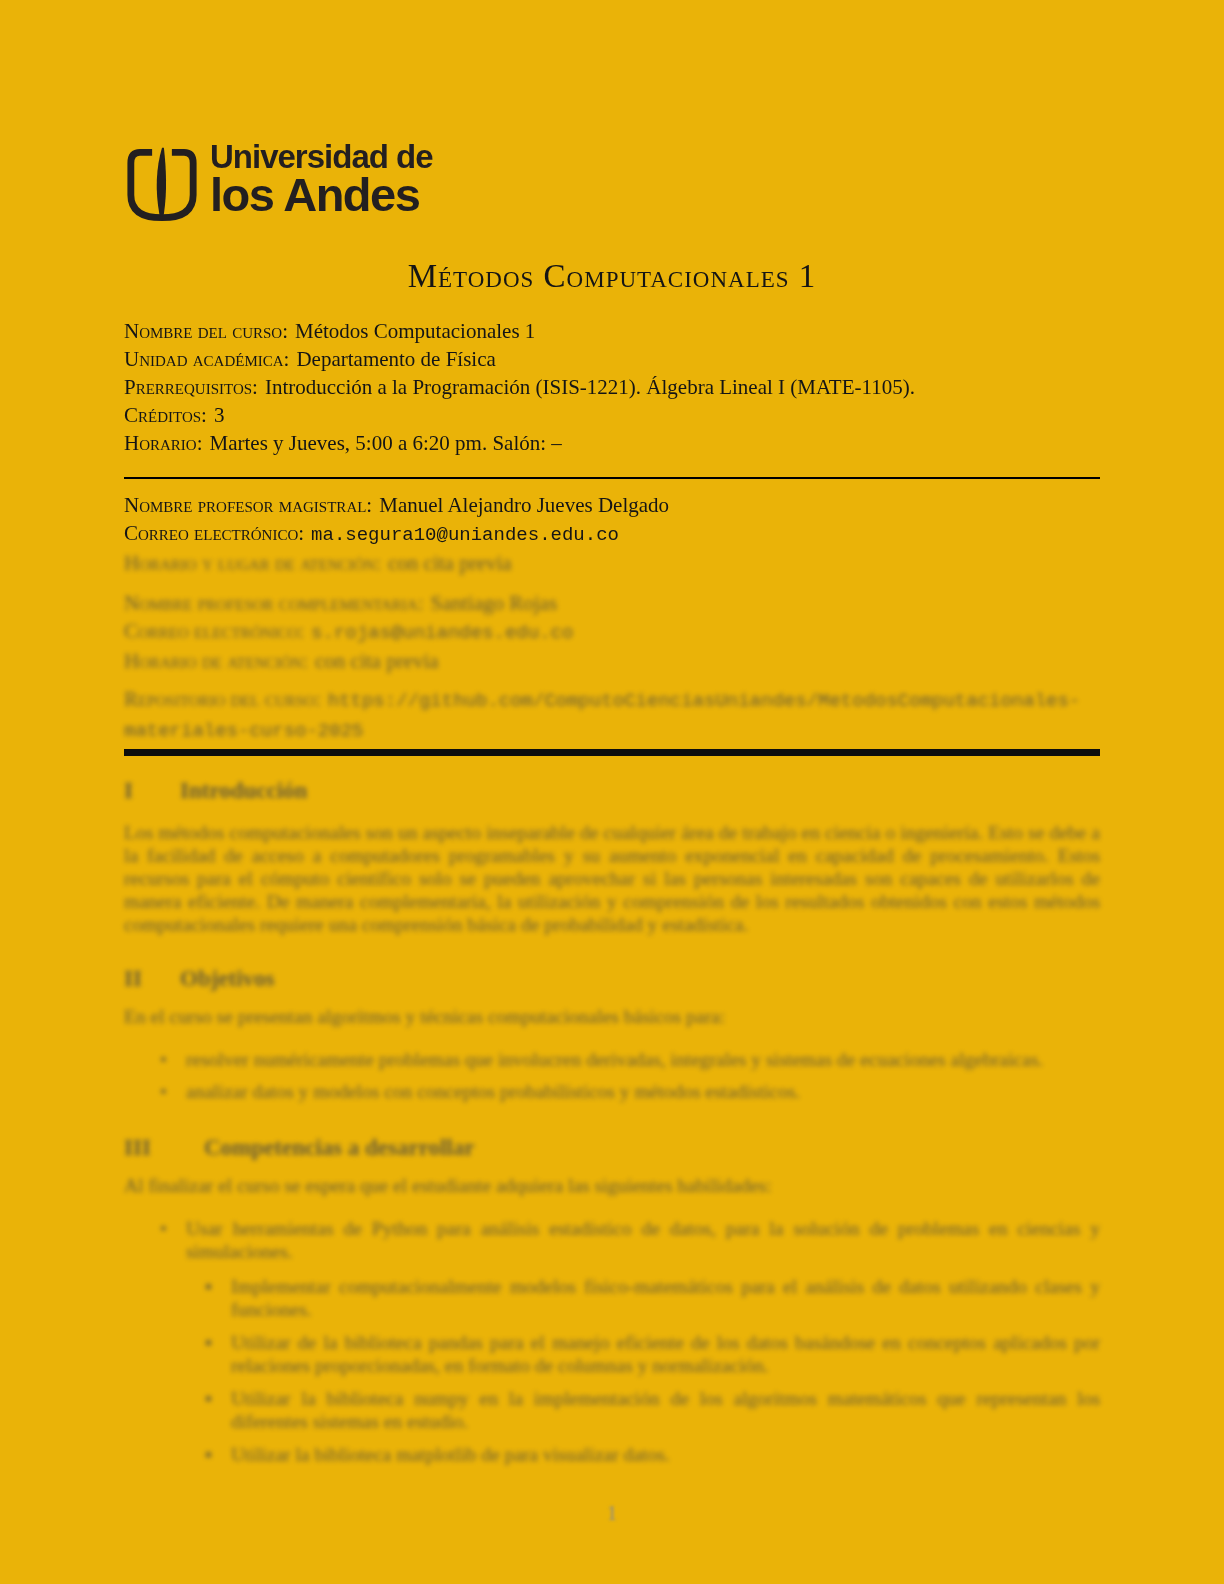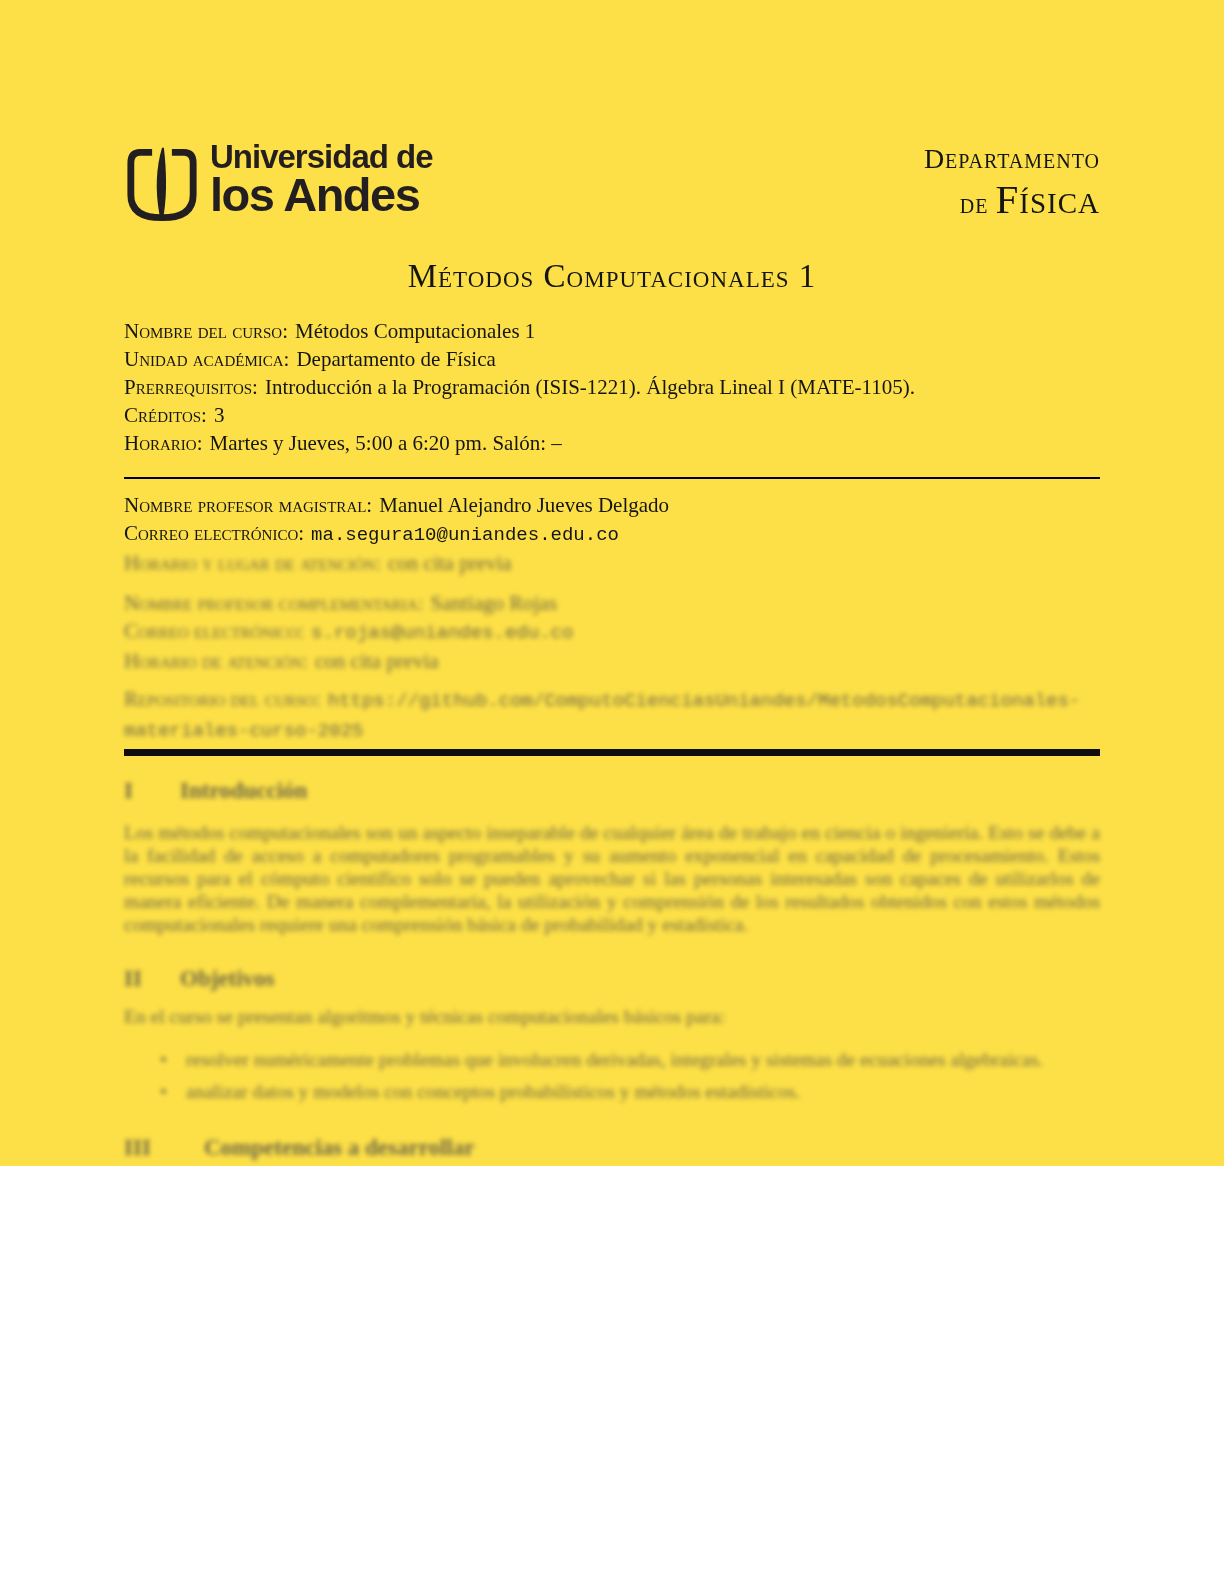--- a/index.html
+++ b/index.html
@@ -1,20 +1,20 @@
 <!DOCTYPE html>
 <html><head>
 <meta charset="utf-8">
 <style>
   html,body{margin:0;padding:0;background:#ffffff;}
   .page{
     position:relative;
-    width:1224px;height:1166px;
+    width:1224px;height:1584px;
     margin:0 auto;
-    background:#fde047;
+    background:#eab308;
     box-sizing:border-box;
     padding:0 124px;
     font-family:"Liberation Serif","DejaVu Serif",serif;
     color:#151515;
     overflow:hidden;
   }
   
   .topbar{margin-top:138px;display:flex;justify-content:space-between;align-items:flex-start;}
   .logo{display:flex;align-items:flex-start;}
   .logo svg{width:76px;height:94px;display:block;}
@@ -71,27 +71,20 @@
 
   <header class="topbar">
     <div class="logo">
       <svg viewBox="0 0 100 100" aria-hidden="true">
         <path d="M37 7 L21 7 Q9 7 9 21 L9 63 Q9 93 50 93 Q91 93 91 63 L91 21 Q91 7 79 7 L63 7" fill="none" stroke="#231f20" stroke-width="9" stroke-linecap="butt"></path>
         <path d="M50 1 C42 28 41 58 46.5 88 C47.5 92 51.5 92 52.5 88 C57 58 55.5 28 52.5 1 Z" fill="#231f20"></path>
       </svg>
       <div class="logo-text">
         <div class="logo-line1">Universidad de</div>
         <div class="logo-line2">los Andes</div>
-      </div>
-    </div>
-    <div class="dept">
-      <div class="dept-line1 sc">Departamento</div>
-      <div class="dept-line2">
-        <span class="sc">de</span>
-        <span class="dept-big sc">Física</span>
       </div>
     </div>
   </header>
 
   <h1 class="course-title sc">Métodos Computacionales 1</h1>
 
   <section class="info">
     <div class="row">
       <span class="lbl">Nombre del curso:</span><span>Métodos Computacionales 1</span>
     </div>

